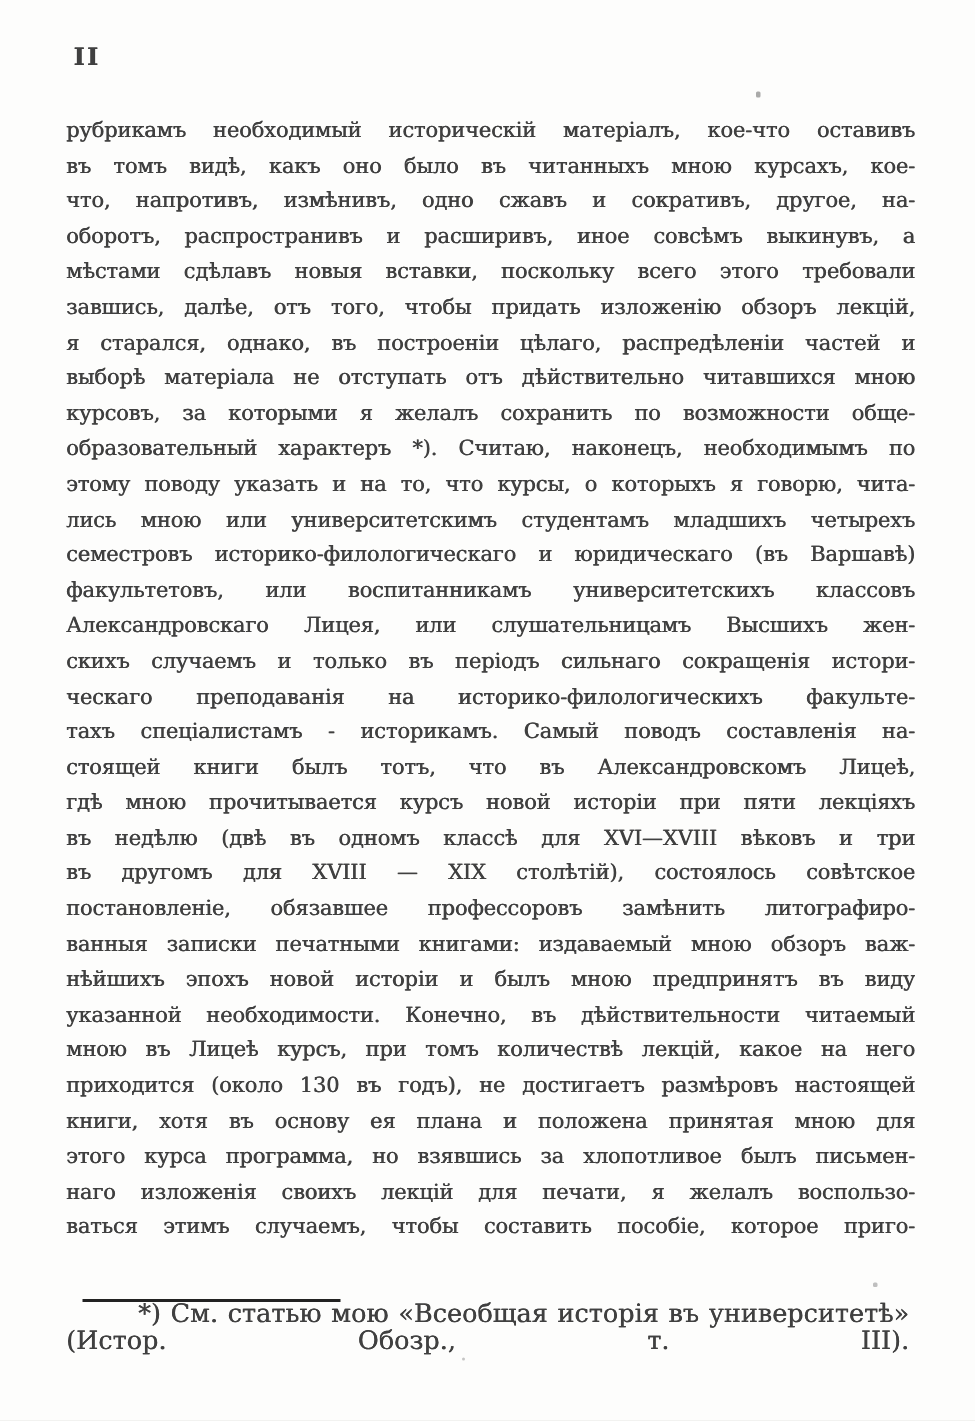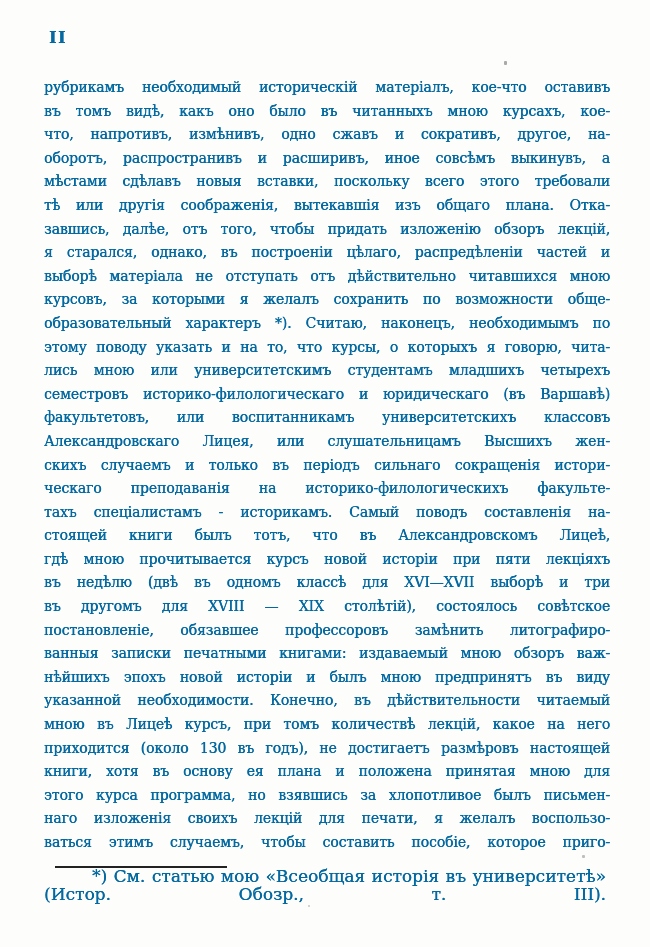--- a/index.html
+++ b/index.html
@@ -6,21 +6,21 @@
     margin: 0;
     padding: 0;
     background: #e9e9e7;
     font-family: "DejaVu Serif", "Liberation Serif", serif;
   }
   .page {
     position: relative;
     width: 650px;
     height: 947px;
     background: #fdfdfc;
-    color: #0369a1;
+    color: #404040;
     overflow: hidden;
   }
   .page-number {
     position: absolute;
     left: 49px;
     top: 28px;
     font-size: 16px;
     letter-spacing: 1.5px;
     font-weight: bold;
     text-shadow: 0.2px 0 0 currentColor;
@@ -77,37 +77,36 @@
 <div class="page">
 
   <div class="page-number">II</div>
 
   <div class="text-block">
     <div class="line">рубрикамъ необходимый историческій матеріалъ, кое-что оставивъ</div>
     <div class="line">въ томъ видѣ, какъ оно было въ читанныхъ мною курсахъ, кое-</div>
     <div class="line">что, напротивъ, измѣнивъ, одно сжавъ и сокративъ, другое, на-</div>
     <div class="line">оборотъ, распространивъ и расширивъ, иное совсѣмъ выкинувъ, а</div>
     <div class="line">мѣстами сдѣлавъ новыя вставки, поскольку всего этого требовали</div>
-    <div class="line">тѣ или другія соображенія, вытекавшія изъ общаго плана. Отка-</div>
     <div class="line">завшись, далѣе, отъ того, чтобы придать изложенію обзоръ лекцій,</div>
     <div class="line">я старался, однако, въ построеніи цѣлаго, распредѣленіи частей и</div>
     <div class="line">выборѣ матеріала не отступать отъ дѣйствительно читавшихся мною</div>
     <div class="line">курсовъ, за которыми я желалъ сохранить по возможности обще-</div>
     <div class="line">образовательный характеръ *). Считаю, наконецъ, необходимымъ по</div>
     <div class="line">этому поводу указать и на то, что курсы, о которыхъ я говорю, чита-</div>
     <div class="line">лись мною или университетскимъ студентамъ младшихъ четырехъ</div>
     <div class="line">семестровъ историко-филологическаго и юридическаго (въ Варшавѣ)</div>
     <div class="line">факультетовъ, или воспитанникамъ университетскихъ классовъ</div>
     <div class="line">Александровскаго Лицея, или слушательницамъ Высшихъ жен-</div>
     <div class="line">скихъ случаемъ и только въ періодъ сильнаго сокращенія истори-</div>
     <div class="line">ческаго преподаванія на историко-филологическихъ факульте-</div>
     <div class="line">тахъ спеціалистамъ - историкамъ. Самый поводъ составленія на-</div>
     <div class="line">стоящей книги былъ тотъ, что въ Александровскомъ Лицеѣ,</div>
     <div class="line">гдѣ мною прочитывается курсъ новой исторіи при пяти лекціяхъ</div>
-    <div class="line">въ недѣлю (двѣ въ одномъ классѣ для XVI—XVII выборѣ и три</div>
+    <div class="line">въ недѣлю (двѣ въ одномъ классѣ для XVI—XVIII вѣковъ и три</div>
     <div class="line">въ другомъ для XVIII — XIX столѣтій), состоялось совѣтское</div>
     <div class="line">постановленіе, обязавшее профессоровъ замѣнить литографиро-</div>
     <div class="line">ванныя записки печатными книгами: издаваемый мною обзоръ важ-</div>
     <div class="line">нѣйшихъ эпохъ новой исторіи и былъ мною предпринятъ въ виду</div>
     <div class="line">указанной необходимости. Конечно, въ дѣйствительности читаемый</div>
     <div class="line">мною въ Лицеѣ курсъ, при томъ количествѣ лекцій, какое на него</div>
     <div class="line">приходится (около 130 въ годъ), не достигаетъ размѣровъ настоящей</div>
     <div class="line">книги, хотя въ основу ея плана и положена принятая мною для</div>
     <div class="line">этого курса программа, но взявшись за хлопотливое былъ письмен-</div>
     <div class="line">наго изложенія своихъ лекцій для печати, я желалъ воспользо-</div>

